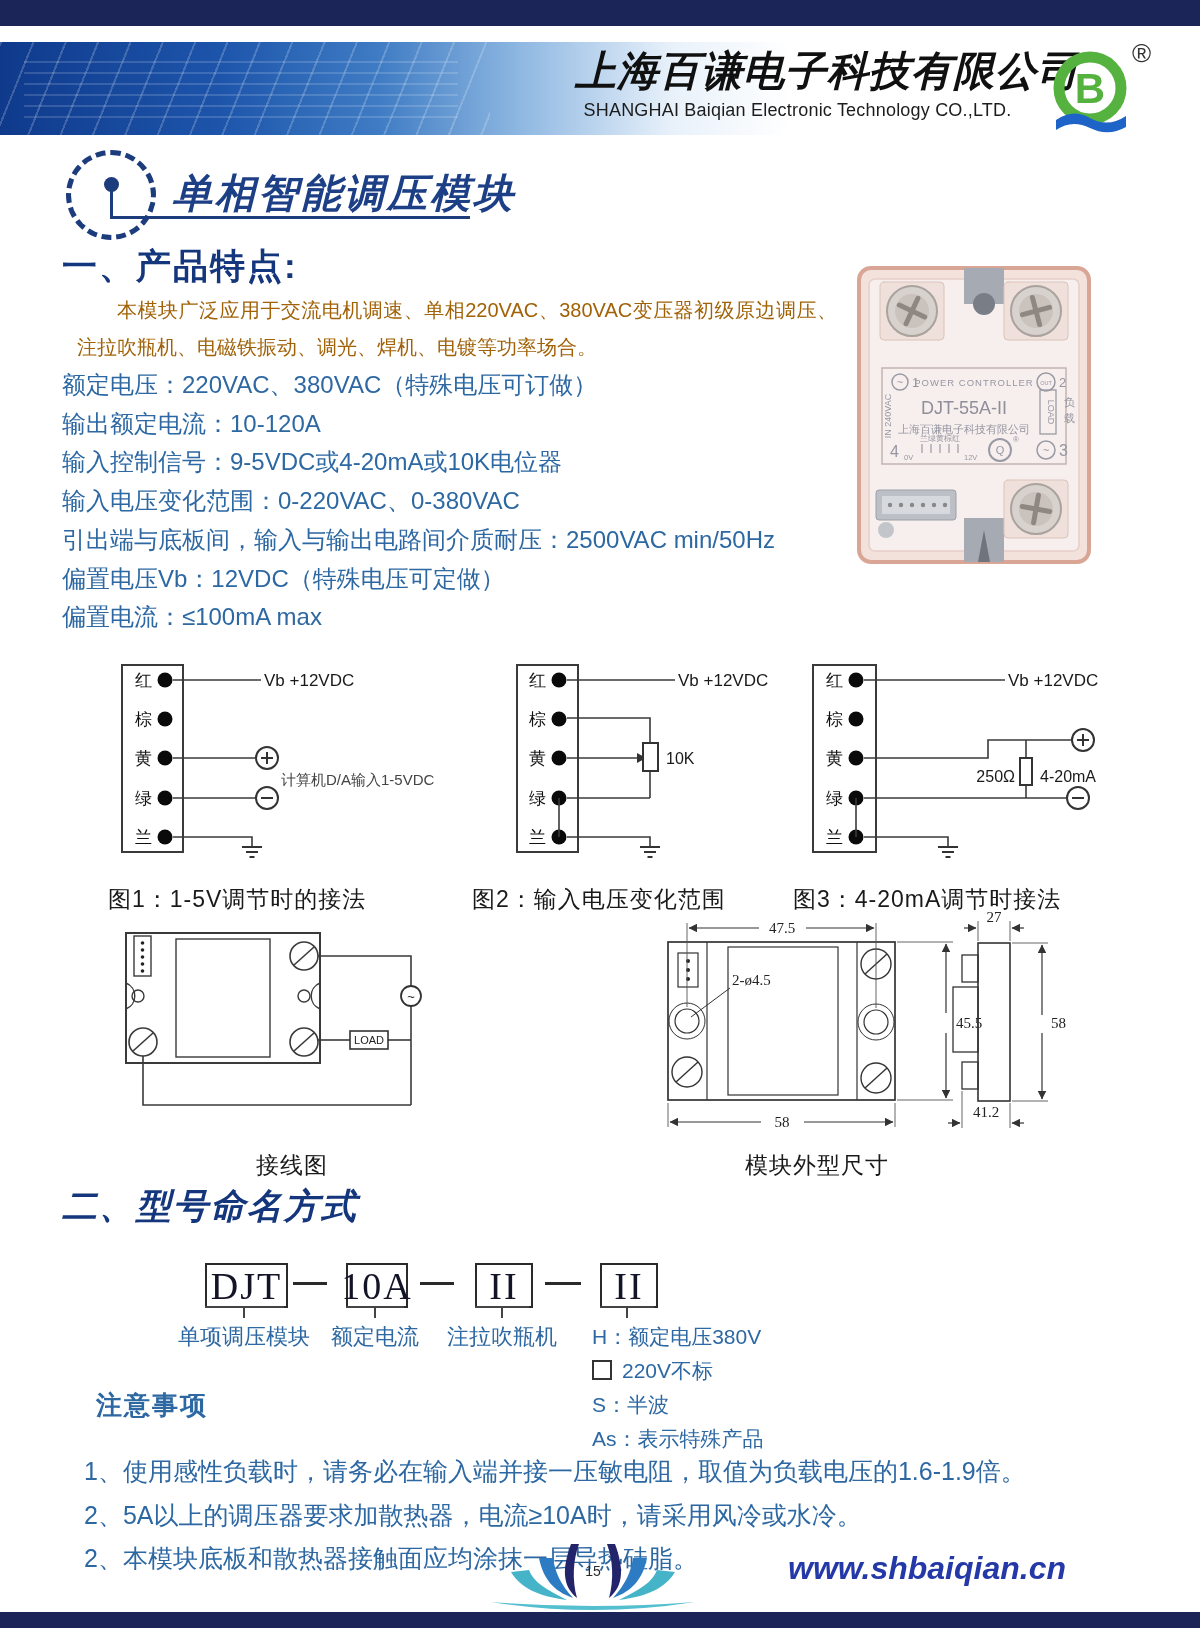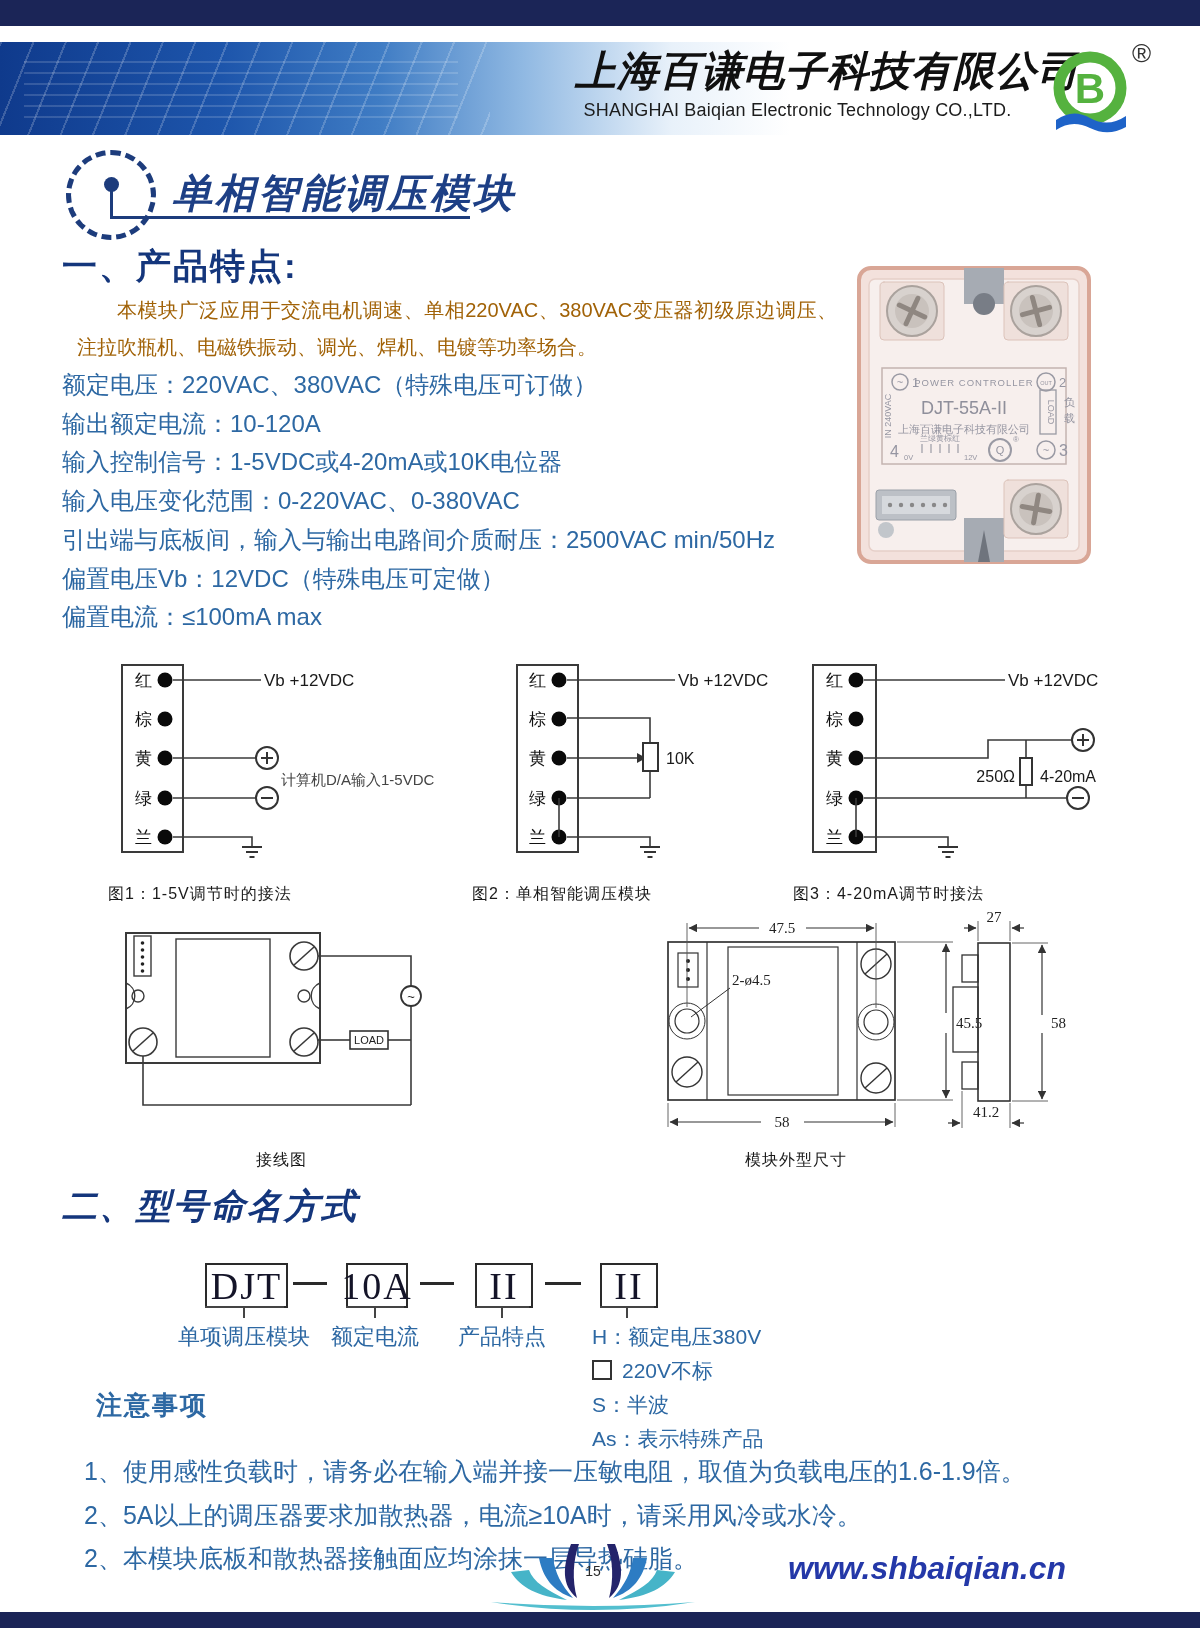--- a/index.html
+++ b/index.html
@@ -25,21 +25,21 @@
   .title-stem{left:110px;top:190px;width:3px;height:28px;background:#1d3c7c;}
   .title-underline{left:110px;top:216px;width:360px;height:3px;background:#1d3c7c;}
   .page-title{left:172px;top:166px;font-size:40px;font-weight:bold;color:#1d3f85;letter-spacing:3px;white-space:nowrap;font-style:italic;}
   
   .sec-heading{font-size:35px;font-weight:bold;color:#14367c;letter-spacing:2px;white-space:nowrap;}
   .h1{left:62px;top:243px;}
   .intro{left:77px;top:292px;width:760px;font-size:20px;line-height:37px;color:#a16207;
     text-indent:2em;text-align:justify;}
   .specs{left:62px;top:366px;width:780px;font-size:24px;line-height:38.7px;color:#2d68a3;white-space:nowrap;}
   
-  .fig-caption{font-size:16px;color:#1a1a1a;letter-spacing:1px;white-space:nowrap;}
+  .fig-caption{font-size:23px;color:#1a1a1a;letter-spacing:1px;white-space:nowrap;}
   .cap1{left:108px;top:884px;} .cap2{left:472px;top:884px;} .cap3{left:793px;top:884px;}
   .capw{left:228px;top:1150px;margin-left:28px;} .capd{left:745px;top:1150px;}
   svg{display:block;}
   svg text{font-family:"Liberation Sans",sans-serif;}
   .diagram-line{stroke:#3a3a3a;stroke-width:1.6;fill:none;}
   .module-rect{stroke:#3a3a3a;stroke-width:2;fill:none;}
   .term-label{font-size:17px;fill:#111;}
   .wire-text{font-size:17px;fill:#1a1a1a;}
   .dim-num{font-family:"Liberation Serif",serif;font-size:15px;fill:#222;}
   
@@ -79,21 +79,21 @@
   <div class="abs title-dot"></div>
   <div class="abs title-stem"></div>
   <div class="abs title-underline"></div>
   <div class="abs page-title">单相智能调压模块</div>
 
   <div class="abs sec-heading h1">一、产品特点:</div>
   <div class="abs intro">本模块广泛应用于交流电机调速、单相220VAC、380VAC变压器初级原边调压、注拉吹瓶机、电磁铁振动、调光、焊机、电镀等功率场合。</div>
   <div class="abs specs">
     <div>额定电压：220VAC、380VAC（特殊电压可订做）</div>
     <div>输出额定电流：10-120A</div>
-    <div>输入控制信号：1-5VDC或4-20mA或10K电位器</div>
+    <div>输入控制信号：9-5VDC或4-20mA或10K电位器</div>
     <div>输入电压变化范围：0-220VAC、0-380VAC</div>
     <div>引出端与底板间，输入与输出电路间介质耐压：2500VAC min/50Hz</div>
     <div>偏置电压Vb：12VDC（特殊电压可定做）</div>
     <div>偏置电流：≤100mA max</div>
   </div>
 
   <svg class="abs" style="left:812px;top:240px;" width="380" height="340" viewBox="0 0 380 340">
     <rect x="47" y="28" width="230" height="294" rx="12" fill="#f3e1dc" stroke="#d9a696" stroke-width="4"></rect>
     <rect x="57" y="39" width="210" height="272" rx="6" fill="#f7efed" stroke="#e6cfc8" stroke-width="1.5"></rect>
     <rect x="152" y="28" width="40" height="36" fill="#a6abb3"></rect>
@@ -237,21 +237,21 @@
     <polygon points="169,120 178,125 169,130" fill="#333"></polygon>
     <rect x="175" y="110" width="15" height="28" fill="#fff" stroke="#333" stroke-width="2"></rect>
     <g stroke="#333" stroke-width="2">
       <line x1="172" y1="214" x2="192" y2="214"></line>
         <line x1="176" y1="219" x2="188" y2="219"></line>
         <line x1="179.5" y1="224" x2="184.5" y2="224"></line>
     </g>
     <text x="210" y="53" class="wire-text">Vb +12VDC</text>
     <text x="198" y="131" font-size="16" fill="#1a1a1a">10K</text>
   </svg>
-  <div class="abs fig-caption cap2">图2：单相智能调压模块</div>
+  <div class="abs fig-caption cap2">图2：输入电压变化范围</div>
 
   <svg class="abs" style="left:772px;top:633px;" width="410" height="230" viewBox="0 0 410 230">
     <rect x="41" y="32" width="63" height="187" class="module-rect"></rect>
     <g fill="#0a0a0a">
       <circle cx="84" cy="47" r="7.5"></circle>
         <circle cx="84" cy="86" r="7.5"></circle>
         <circle cx="84" cy="125" r="7.5"></circle>
       <circle cx="84" cy="165" r="7.5"></circle>
         <circle cx="84" cy="204" r="7.5"></circle>
     </g>
@@ -430,21 +430,21 @@
   <div class="abs nbracket-v" style="left:243px;"></div>
   <div class="abs nbracket-h" style="left:346px;width:58px;"></div>
   <div class="abs nbracket-v" style="left:374px;"></div>
   <div class="abs nbracket-h" style="left:475px;width:54px;"></div>
   <div class="abs nbracket-v" style="left:501px;"></div>
   <div class="abs nbracket-h" style="left:600px;width:54px;"></div>
   <div class="abs nbracket-v" style="left:626px;"></div>
 
   <div class="abs nlabel" style="left:164px;width:160px;">单项调压模块</div>
   <div class="abs nlabel" style="left:295px;width:160px;">额定电流</div>
-  <div class="abs nlabel" style="left:422px;width:160px;">产品特点</div>
+  <div class="abs nlabel" style="left:422px;width:160px;">注拉吹瓶机</div>
 
   <div class="abs legend">
     <div>H：额定电压380V</div>
     <div><span class="legend-square"></span><span>220V不标</span></div>
     <div>S：半波</div>
     <div>As：表示特殊产品</div>
   </div>
 
   <div class="abs notes-label">注意事项</div>
   <div class="abs notes">

